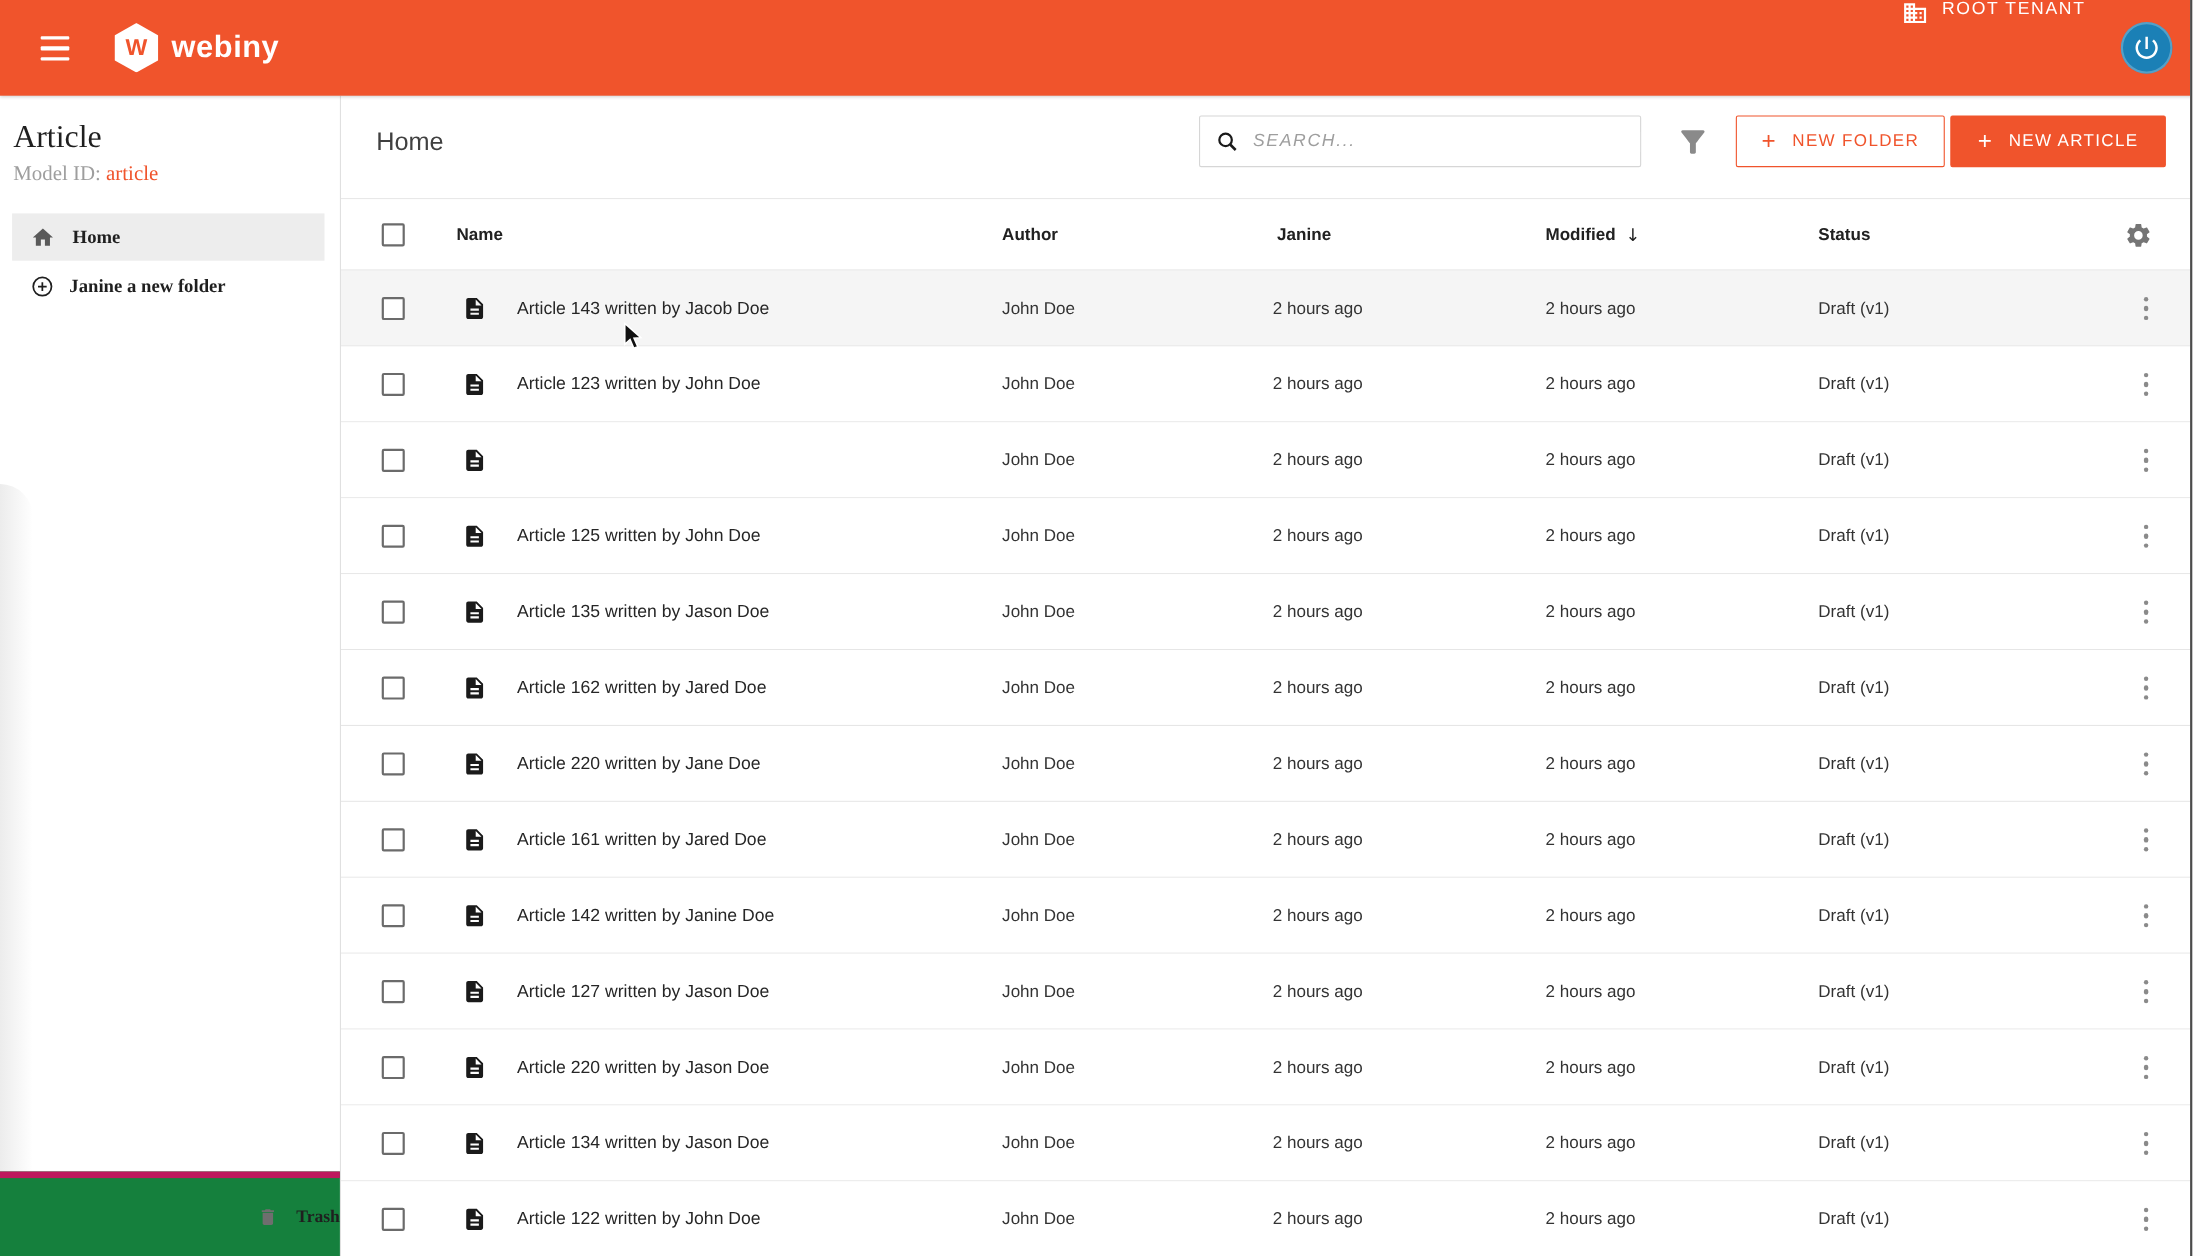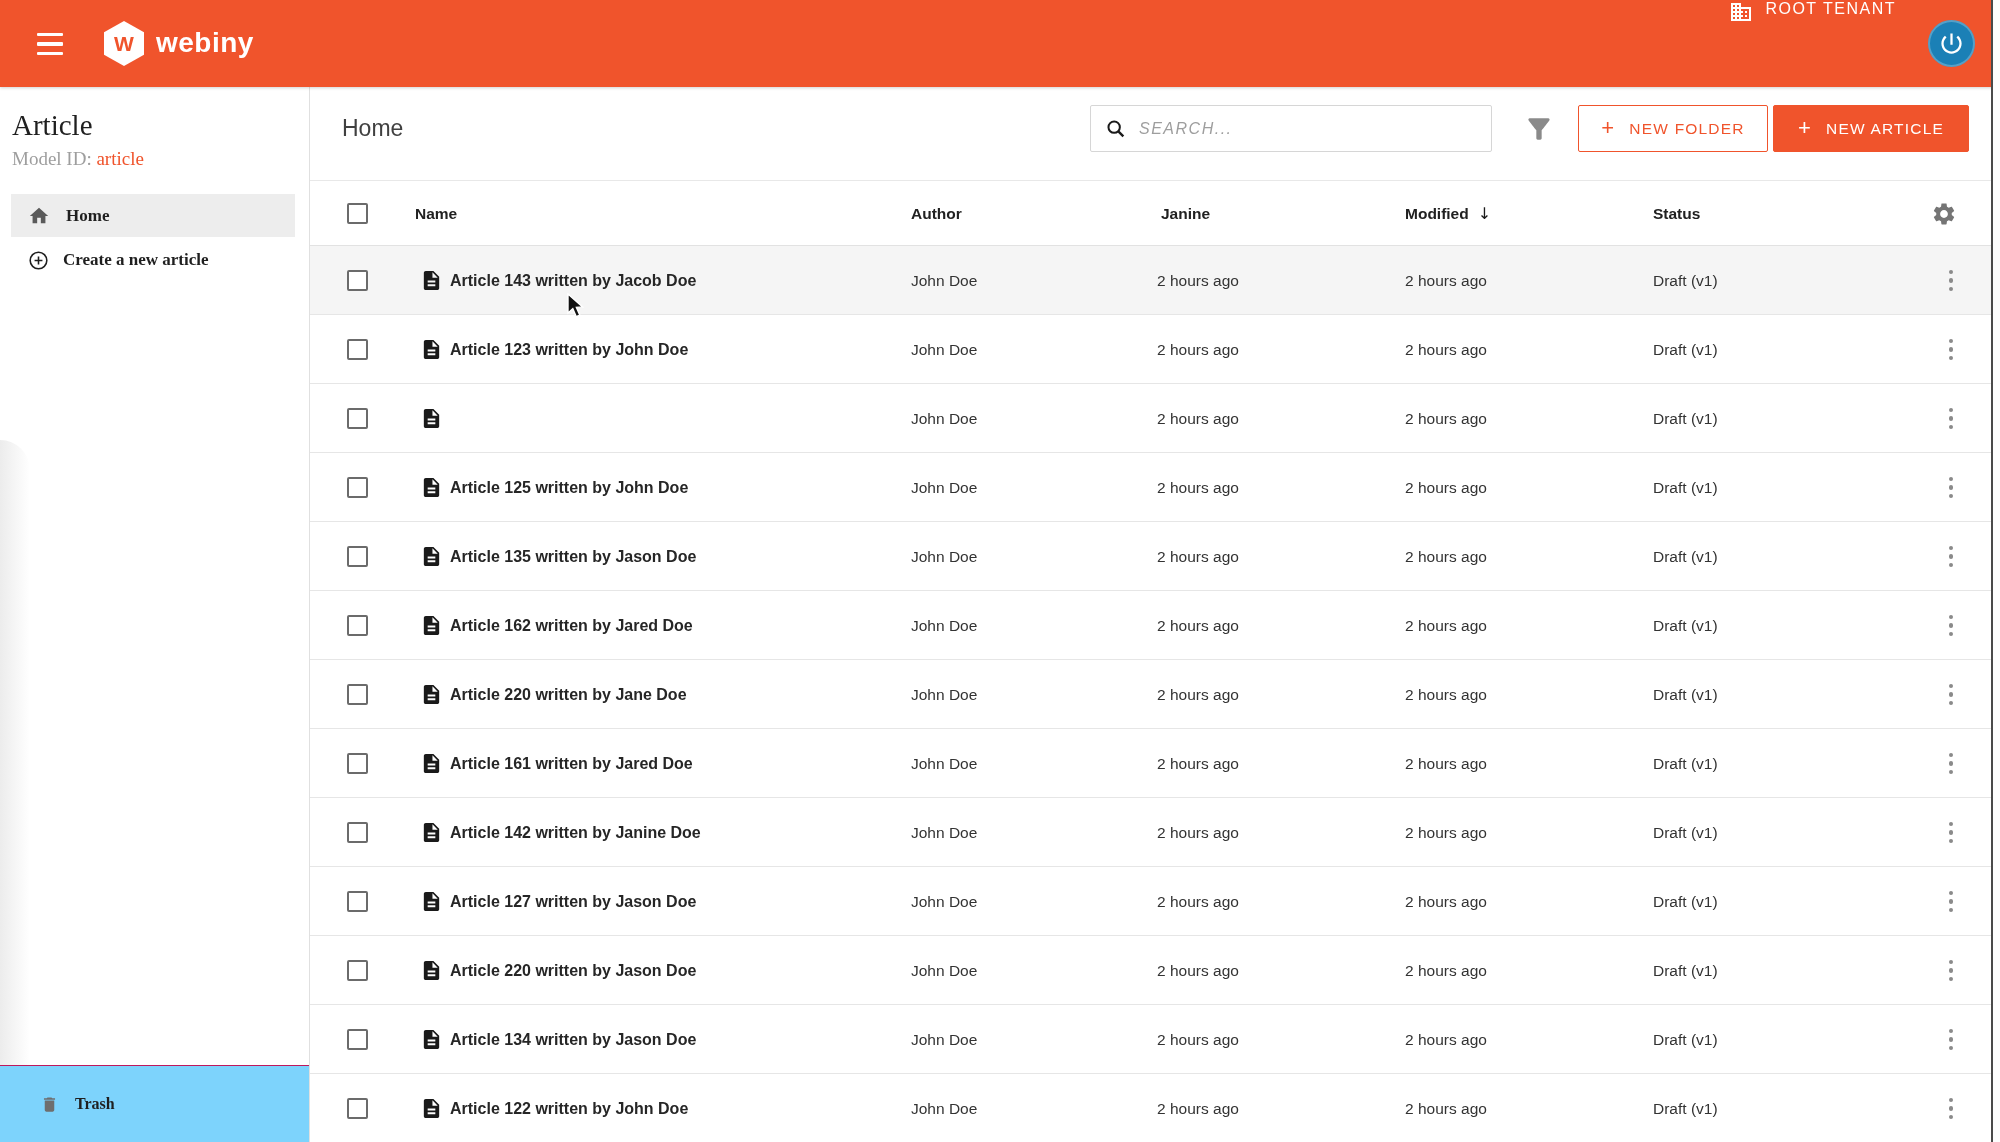--- a/index.html
+++ b/index.html
@@ -33,22 +33,22 @@
   .sidebar { position:absolute; left:0; top:87px; width:310px; height:1055px; background:#fff;
     border-right:1px solid #e0e0e0; z-index:10;font-family:Liberation Serif, serif; }
   .sb-title { margin:22px 0 6px 12px; font-size:29px; font-weight:500; color:#1f1f1f; }
   .sb-model { margin:0 0 24px 12px; font-size:19px; color:#9e9e9e; }
   .sb-model .model-value { color:#F0542C; }
   .sb-home { margin:0 14px 0 11px; height:43px; background:#ededed; display:flex; align-items:center;
     gap:16px; padding-left:17px; cursor:pointer; }
   .sb-home .lbl { font-size:17px; font-weight:700; color:#1f1f1f; }
   .sb-create { height:46px; display:flex; align-items:center; gap:14px; padding-left:28px; cursor:pointer; }
   .sb-create .lbl { font-size:17px; font-weight:700; color:#1f1f1f; }
-  .sb-trash { position:absolute; left:0; bottom:0; width:100%; height:77px; border-top:1px solid #be185d;
-    display:flex; align-items:center; gap:16px; padding-left:40px; cursor:pointer; background:#7dd3fc; }
+  .sb-trash { position:absolute; left:0; bottom:0; width:100%; height:77px; border-top:6px solid #be185d;
+    display:flex; align-items:center; gap:16px; padding-left:40px; cursor:pointer; background:#15803d;justify-content:flex-end; }
   .sb-trash .lbl { font-size:16px; font-weight:700; color:#1f1f1f; }
   .left-shadow { position:absolute; left:0; top:353px; width:30px; height:740px;
     border-top-right-radius:30px; border-bottom-right-radius:30px;
     background:linear-gradient(to right, rgba(70,70,70,.10), rgba(70,70,70,0)); pointer-events:none; }
 
   
   .main { position:absolute; left:310px; top:87px; width:1681px; height:1055px; background:#fff; }
   .toolbar { position:relative; height:94px; border-bottom:1px solid #e8e8e8; }
   .bc-title { position:absolute; left:32px; top:28px; font-size:23px; color:#404040; }
   .searchbox { position:absolute; left:780px; top:18px; width:402px; height:47px;
@@ -69,21 +69,21 @@
   .thead { position:relative; height:65px; border-bottom:1px solid #e2e2e2; }
   .th { position:absolute; top:0; height:65px; display:flex; align-items:center; font-size:15.5px;
     font-weight:700; color:#212121; }
   .checkbox { width:21px; height:21px; border:2px solid #6b6b6b; border-radius:2px; background:#fff;
     cursor:pointer; }
   .rows { position:relative; }
   .trow { position:relative; height:69px; border-bottom:1px solid #e6e6e6; background:#fff; cursor:pointer; }
   .trow.hovered { background:#f5f5f5; }
   .cell { position:absolute; top:0; height:69px; display:flex; align-items:center; font-size:15.5px;
     color:#333; }
-  .c-check { left:37px; } .c-icon { left:110px; } .c-name { left:140px; font-weight:700; color:#262626;
+  .c-check { left:37px; } .c-icon { left:110px; } .c-name { left:160px; font-weight:400; color:#262626;
     font-size:16px; }
   .c-author { left:601px; } .c-created { left:847px; } .c-modified { left:1095px; }
   .c-status { left:1343px; }
   .c-kebab { left:1625px; width:32px; justify-content:center; }
   .kebab { display:flex; flex-direction:column; gap:4px; padding:6px; cursor:pointer; }
   .kebab i { width:4.5px; height:4.5px; border-radius:50%; background:#8a8a8a; }
   .gear-btn { position:absolute; left:1621px; top:20px; width:26px; height:26px; cursor:pointer; }
   .sort-arrow { font-family:"DejaVu Sans",sans-serif; font-weight:400; margin-left:9px; font-size:16px;
     color:#1a1a1a; }
   .cursor { position:absolute; left:256px; top:206px; z-index:30; pointer-events:none; }
@@ -128,21 +128,21 @@
       <path fill="#5a5a5a" d="M10 20v-6h4v6h5v-8h3L12 3 2 12h3v8z"></path>
     </svg>
     <span class="lbl">Home</span>
   </div>
 
   <div class="sb-create">
     <svg width="21" height="21" viewBox="0 0 24 24">
       <circle cx="12" cy="12" r="9.5" fill="none" stroke="#1f1f1f" stroke-width="1.8"></circle>
       <path d="M12 7.5v9M7.5 12h9" stroke="#1f1f1f" stroke-width="1.8"></path>
     </svg>
-    <span class="lbl">Create a new article</span>
+    <span class="lbl">Janine a new folder</span>
   </div>
 
   <div class="left-shadow"></div>
 
   <div class="sb-trash">
     <svg width="19" height="21" viewBox="0 0 24 24">
       <path fill="#6e6e6e" d="M6 19c0 1.1.9 2 2 2h8c1.1 0 2-.9 2-2V7H6v12zM19 4h-3.5l-1-1h-5l-1 1H5v2h14V4z"></path>
     </svg>
     <span class="lbl">Trash</span>
   </div>

